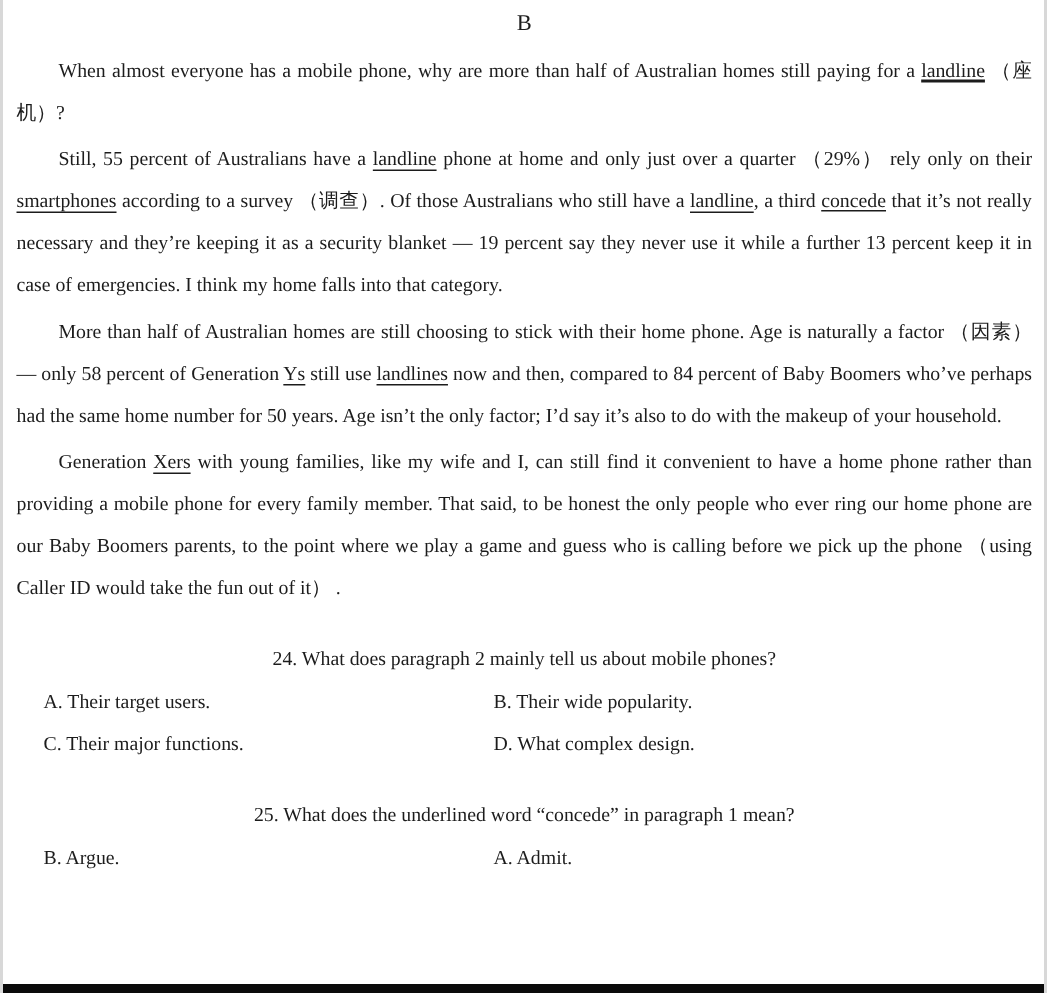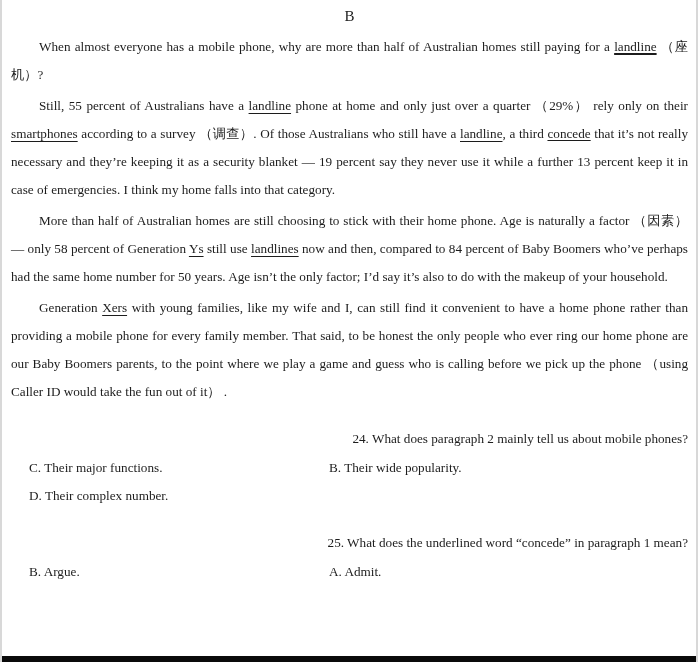--- a/index.html
+++ b/index.html
@@ -39,21 +39,21 @@
     text-decoration: underline;
   }
   .ul {
     text-decoration-line: underline;
     text-decoration-style: solid;
     text-decoration-color: #1c1c1c;
     text-decoration-thickness: 1px;
     text-underline-offset: 2px;
   }
   .question { margin-top: 4px; }
-  .q-line { line-height: 28px; text-align: right; margin-top: 19px; }
+  .q-line { line-height: 28px; text-align: center; margin-top: 19px; }
   .options {
     display: grid;
     grid-template-columns: 300px 1fr;
     padding-left: 18px;
     line-height: 28px;
     margin-top: 1px;
   }
   .option { white-space: nowrap; }
   .bottom-bar {
     position: absolute;
@@ -74,23 +74,24 @@
       <p>When almost everyone has a mobile phone, why are more than half of Australian homes still paying for a <span class="ul"><span class="sq">landline</span></span> （座机）?</p>
       <p>Still, 55 percent of Australians have a <span class="sq">landline</span> phone at home and only just over a quarter （29%） rely only on their <span class="sq">smartphones</span> according to a survey （调查）. Of those Australians who still have a <span class="sq">landline</span>, a third <span class="ul">concede</span> that it’s not really necessary and they’re keeping it as a security blanket — 19 percent say they never use it while a further 13 percent keep it in case of emergencies. I think my home falls into that category.</p>
       <p>More than half of Australian homes are still choosing to stick with their home phone. Age is naturally a factor （因素） — only 58 percent of Generation <span class="sq">Ys</span> still use <span class="sq">landlines</span> now and then, compared to 84 percent of Baby Boomers who’ve perhaps had the same home number for 50 years. Age isn’t the only factor; I’d say it’s also to do with the makeup of your household.</p>
       <p>Generation <span class="sq">Xers</span> with young families, like my wife and I, can still find it convenient to have a home phone rather than providing a mobile phone for every family member. That said, to be honest the only people who ever ring our home phone are our Baby Boomers parents, to the point where we play a game and guess who is calling before we pick up the phone （using Caller ID would take the fun out of it） .</p>
     </div>
 
   <div>
       <div class="question">
         <div class="q-line">24. What does paragraph 2 mainly tell us about mobile phones?</div>
         <div class="options">
+          <div class="option">A. Their target users.</div>
+          <div class="option">B. Their wide popularity.</div>
           <div class="option">C. Their major functions.</div>
-          <div class="option">B. Their wide popularity.</div>
-          <div class="option">D. Their complex number.</div>
+          <div class="option">D. What complex design.</div>
         </div>
       </div>
       <div class="question">
         <div class="q-line">25. What does the underlined word “concede” in paragraph 1 mean?</div>
         <div class="options">
           <div class="option">B. Argue.</div>
           <div class="option">A. Admit.</div>
         </div>
       </div>
     </div>

